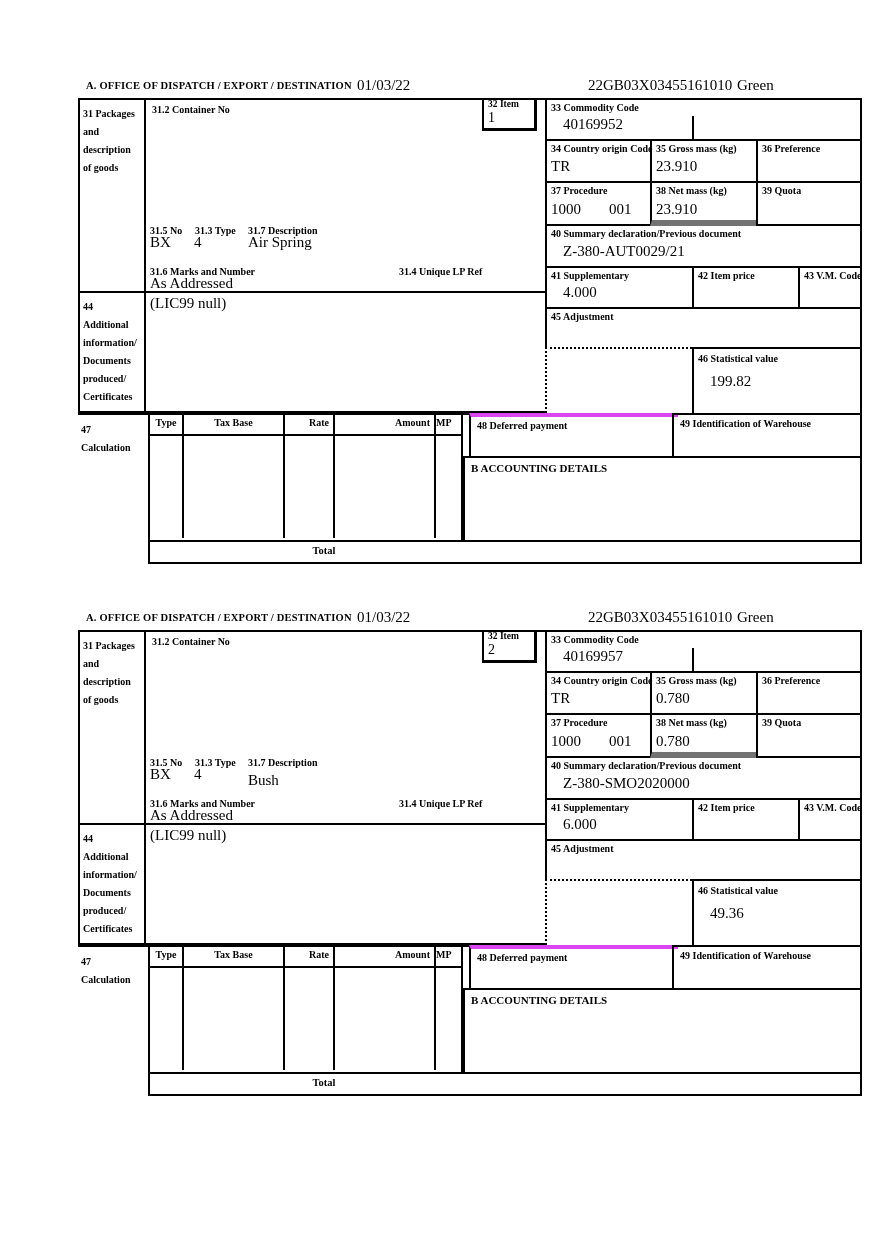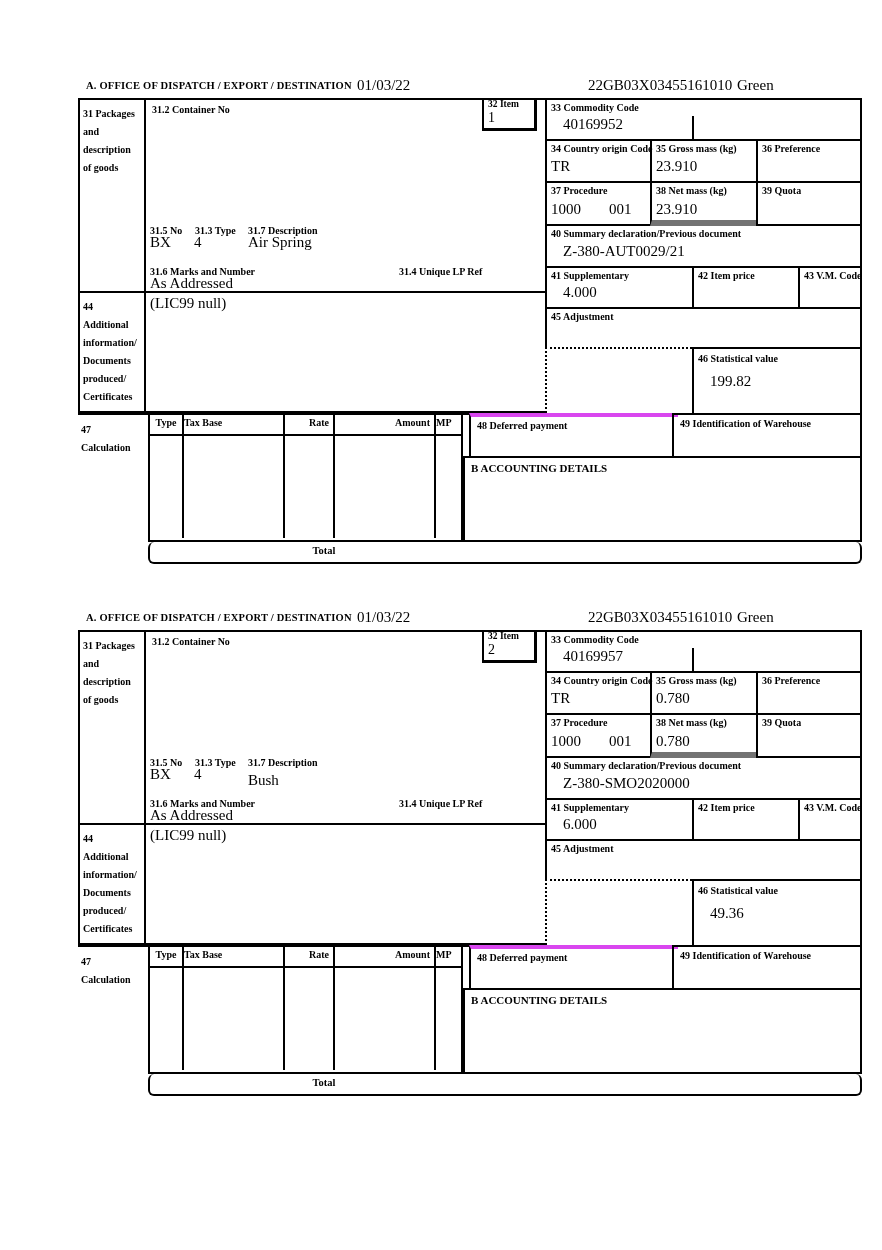--- a/index.html
+++ b/index.html
@@ -50,29 +50,29 @@
   .b46{left:614px;top:271px;width:170px;height:66px;border-top:2px solid #000;border-left:2px solid #000;border-right:2px solid #000;}
 
   
   .tax-table{left:70px;top:337px;width:315px;height:129px;border-left:2px solid #000;border-right:2px solid #000;border-bottom:2px solid #000;}
   .tt-v1{left:32px;top:0;width:2px;height:125px;background:#000;}
   .tt-v2{left:133px;top:0;width:2px;height:125px;background:#000;}
   .tt-v3{left:183px;top:0;width:2px;height:125px;background:#000;}
   .tt-v4{left:284px;top:0;width:2px;height:125px;background:#000;}
   .tt-h{left:0;top:21px;width:311px;height:2px;background:#000;}
   .tt-type{left:0;top:4px;width:32px;text-align:center;}
-  .tt-taxbase{left:34px;top:4px;width:99px;text-align:left;}
+  .tt-taxbase{left:34px;top:4px;width:99px;text-align:center;}
   .tt-rate{left:135px;top:4px;width:44px;text-align:right;}
   .tt-amount{left:185px;top:4px;width:95px;text-align:right;}
   .tt-mp{left:286px;top:4px;width:27px;text-align:left;}
   .b48{left:371px;top:337px;width:209px;height:43px;border-top:4px solid #d946ef;border-left:2px solid #000;margin-left:20px;}
   .b49{left:594px;top:337px;width:190px;height:43px;border-top:2px solid #000;border-left:2px solid #000;border-right:2px solid #000;}
   .bB{left:385px;top:380px;width:399px;height:86px;border:2px solid #000;}
   .bB .lbl{font-size:11px;}
-  .total-row{left:70px;top:466px;width:714px;height:22px;border-left:2px solid #000;border-right:2px solid #000;border-bottom:2px solid #000;border-radius:6px;}
+  .total-row{left:70px;top:466px;width:714px;height:22px;border-left:2px solid #000;border-right:2px solid #000;border-bottom:2px solid #000;}
   .total-cap{left:144px;top:3px;width:60px;text-align:center;font-size:10.5px;font-weight:bold;}
 </style>
 </head>
 <body>
 
 <div id="form-root">
   <section class="sheet" style="top: 76px;">
 
     <span class="abs hdr-office lbl">A.  OFFICE OF DISPATCH / EXPORT / DESTINATION</span>
     <span class="abs hdr-date val">01/03/22</span>

